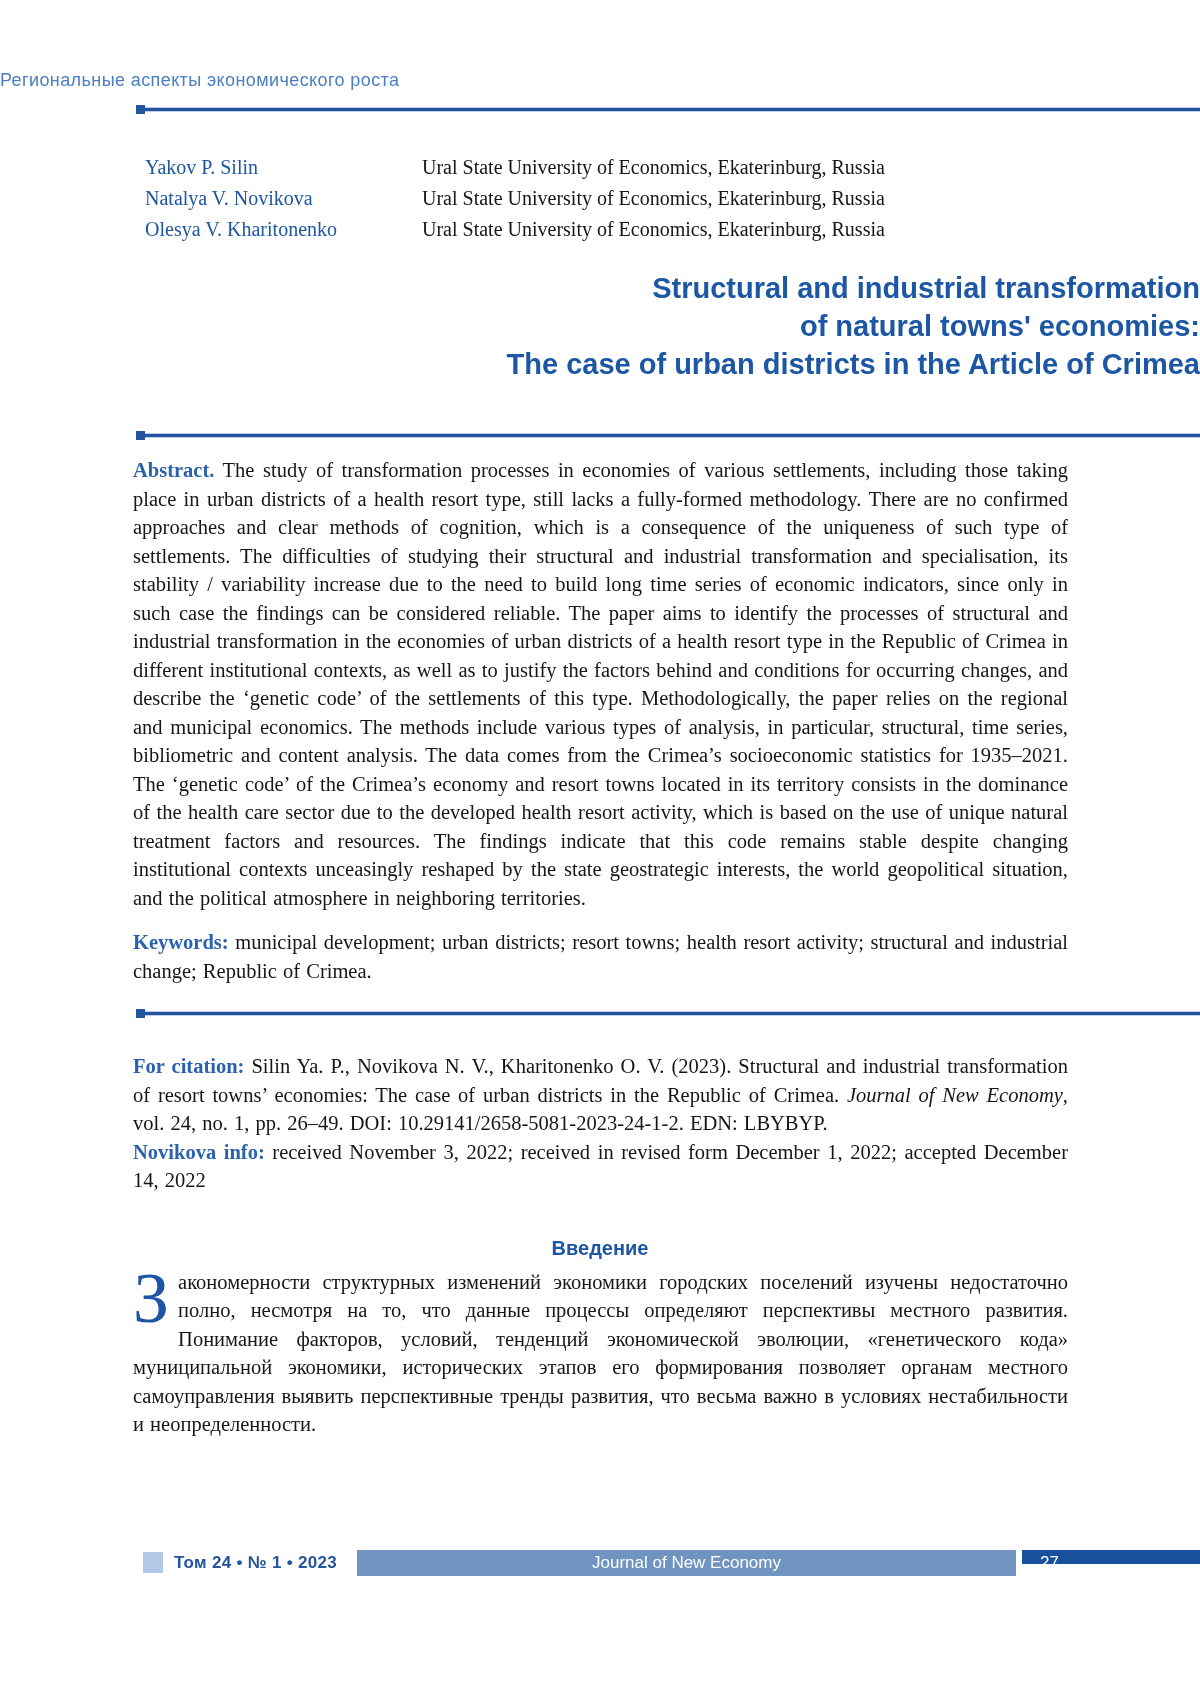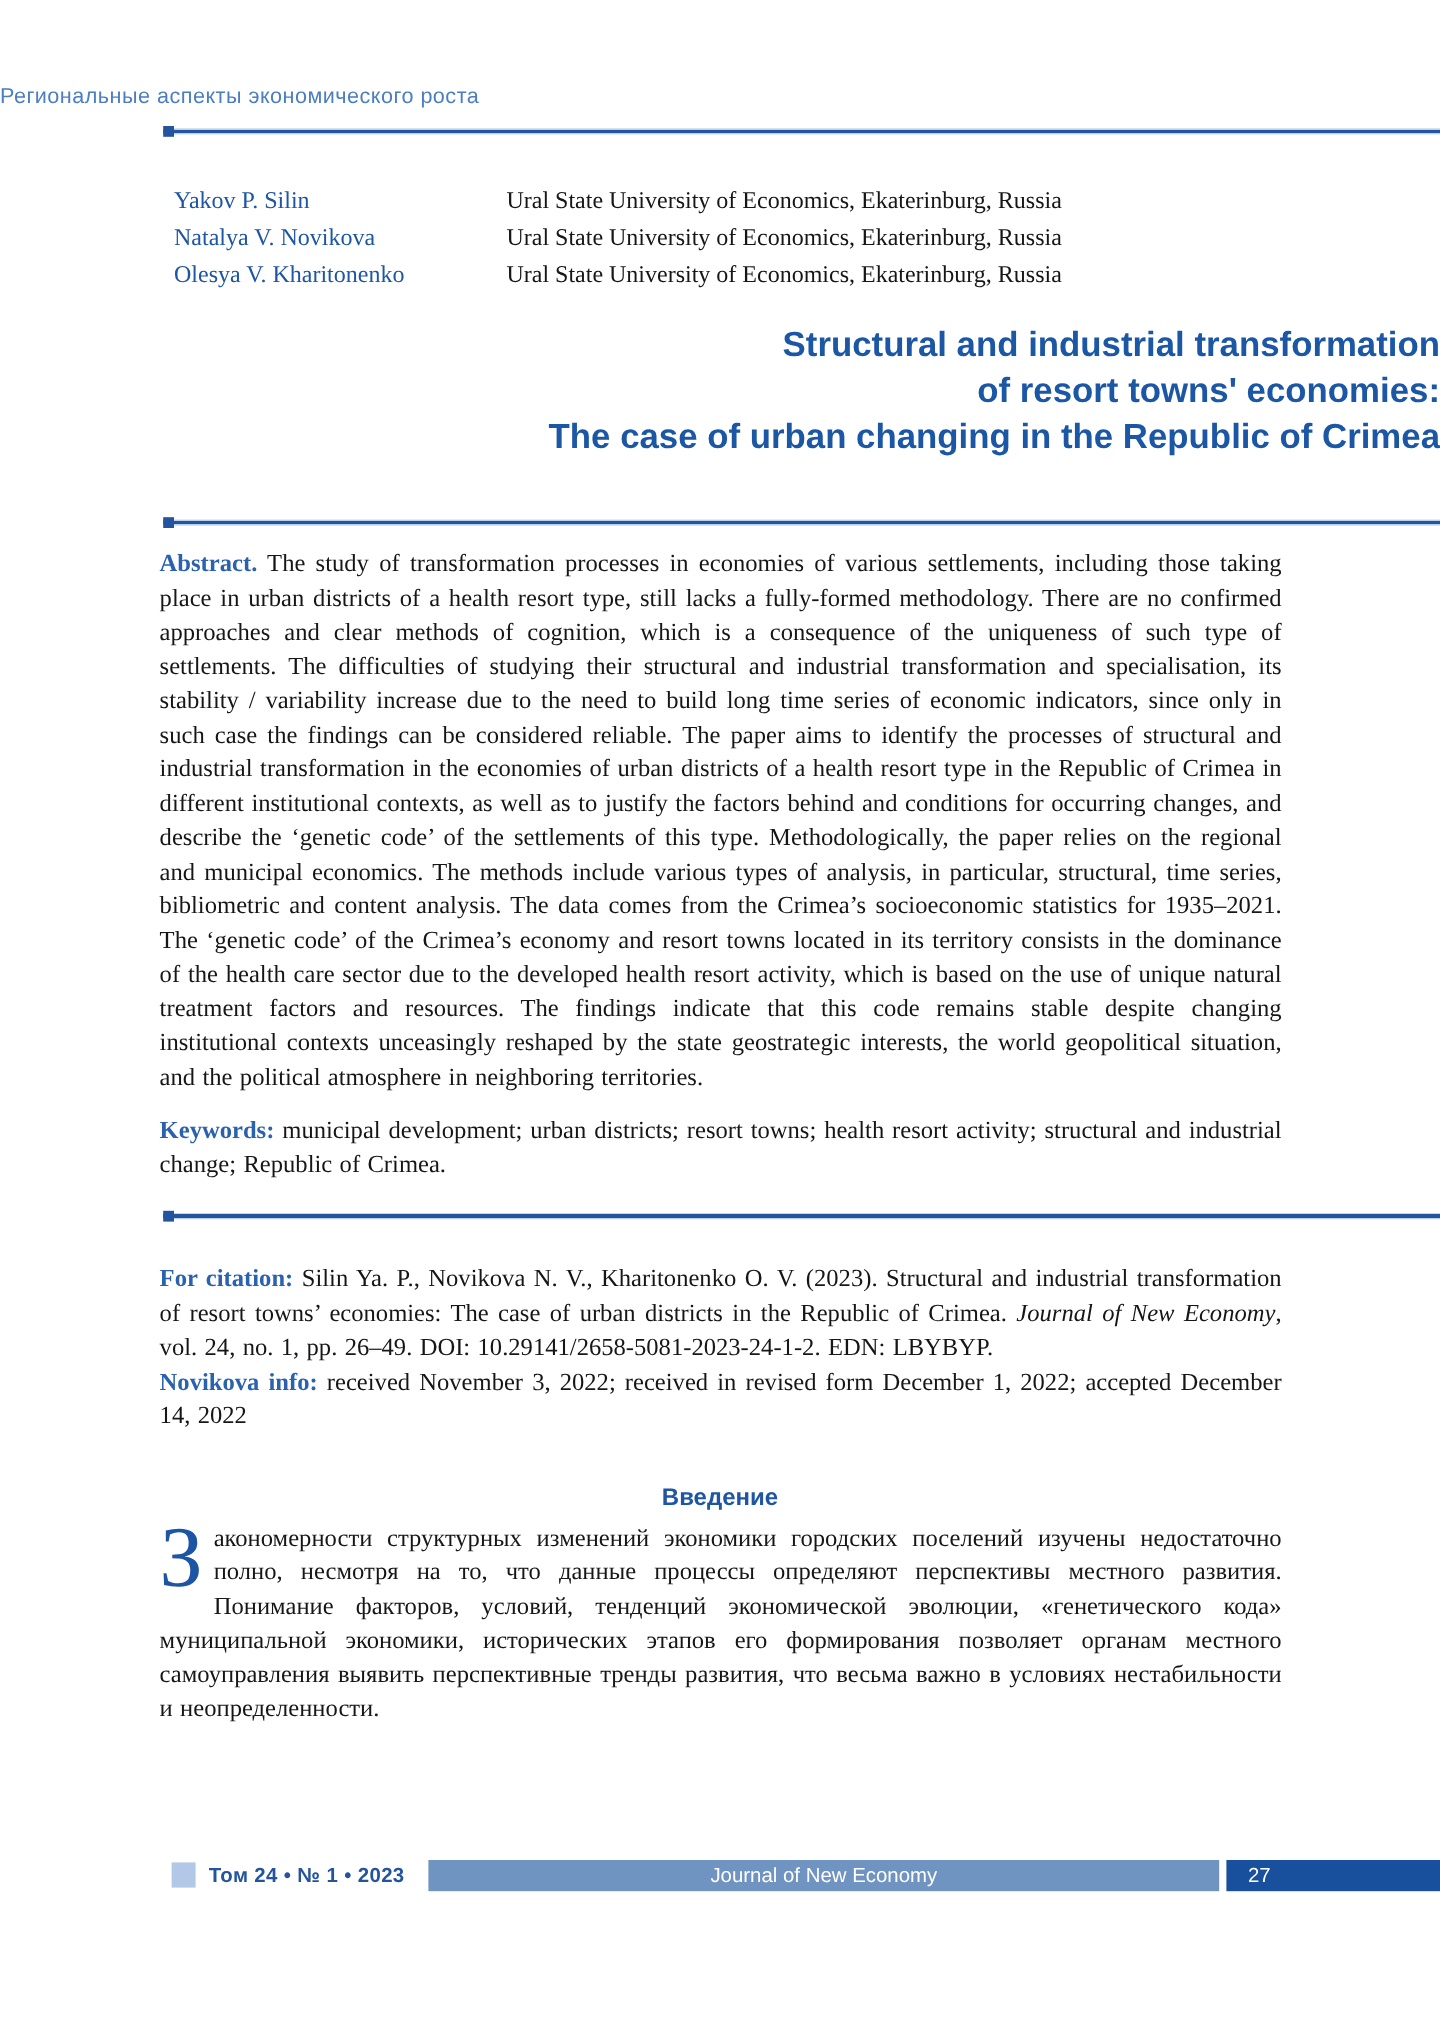--- a/index.html
+++ b/index.html
@@ -123,21 +123,21 @@
     width:659px; height:26px;
     background:#7094c1;
     color:#ffffff;
     font-size:17px;
     line-height:26px;
     text-align:center;
   }
   .footer-page {
     position:absolute;
     left:1022px; right:0; top:1px;
-    height:26px;
+    height:14px;
     background:#19509e;
     color:#ffffff;
     font-size:17px;
     line-height:26px;
     padding-left:18px;
   }
 </style>
 </head>
 <body>
 
@@ -155,22 +155,22 @@
     <span class="author-affiliation">Ural State University of Economics, Ekaterinburg, Russia</span>
   </div>
   <div class="author-row">
     <span class="author-name">Olesya V. Kharitonenko</span>
     <span class="author-affiliation">Ural State University of Economics, Ekaterinburg, Russia</span>
   </div>
 </div>
 
 <h1 class="paper-title">
   <div>Structural and industrial transformation</div>
-  <div>of resort towns' economies:</div>
-  <div>The case of urban changing in the Republic of Crimea</div>
+  <div>of natural towns' economies:</div>
+  <div>The case of urban districts in the Article of Crimea</div>
 </h1>
 
 <div class="rule rule-2"></div>
 
 <p class="bodytext abstract-p"><span class="lbl">Abstract.</span><span> The study of transformation processes in economies of various settlements, including those taking place in urban districts of a health resort type, still lacks a fully-formed methodology. There are no confirmed approaches and clear methods of cognition, which is a consequence of the uniqueness of such type of settlements. The difficulties of studying their structural and industrial transformation and specialisation, its stability / variability increase due to the need to build long time series of economic indicators, since only in such case the findings can be considered reliable. The paper aims to identify the processes of structural and industrial transformation in the economies of urban districts of a health resort type in the Republic of Crimea in different institutional contexts, as well as to justify the factors behind and conditions for occurring changes, and describe the ‘genetic code’ of the settlements of this type. Methodologically, the paper relies on the regional and municipal economics. The methods include various types of analysis, in particular, structural, time series, bibliometric and content analysis. The data comes from the Crimea’s socioeconomic statistics for 1935–2021. The ‘genetic code’ of the Crimea’s economy and resort towns located in its territory consists in the dominance of the health care sector due to the developed health resort activity, which is based on the use of unique natural treatment factors and resources. The findings indicate that this code remains stable despite changing institutional contexts unceasingly reshaped by the state geostrategic interests, the world geopolitical situation, and the political atmosphere in neighboring territories.</span></p>
 
 <p class="bodytext keywords-p"><span class="lbl">Keywords:</span><span> municipal development; urban districts; resort towns; health resort activity; structural and industrial change; Republic of Crimea.</span></p>
 
 <div class="rule rule-3"></div>
 

